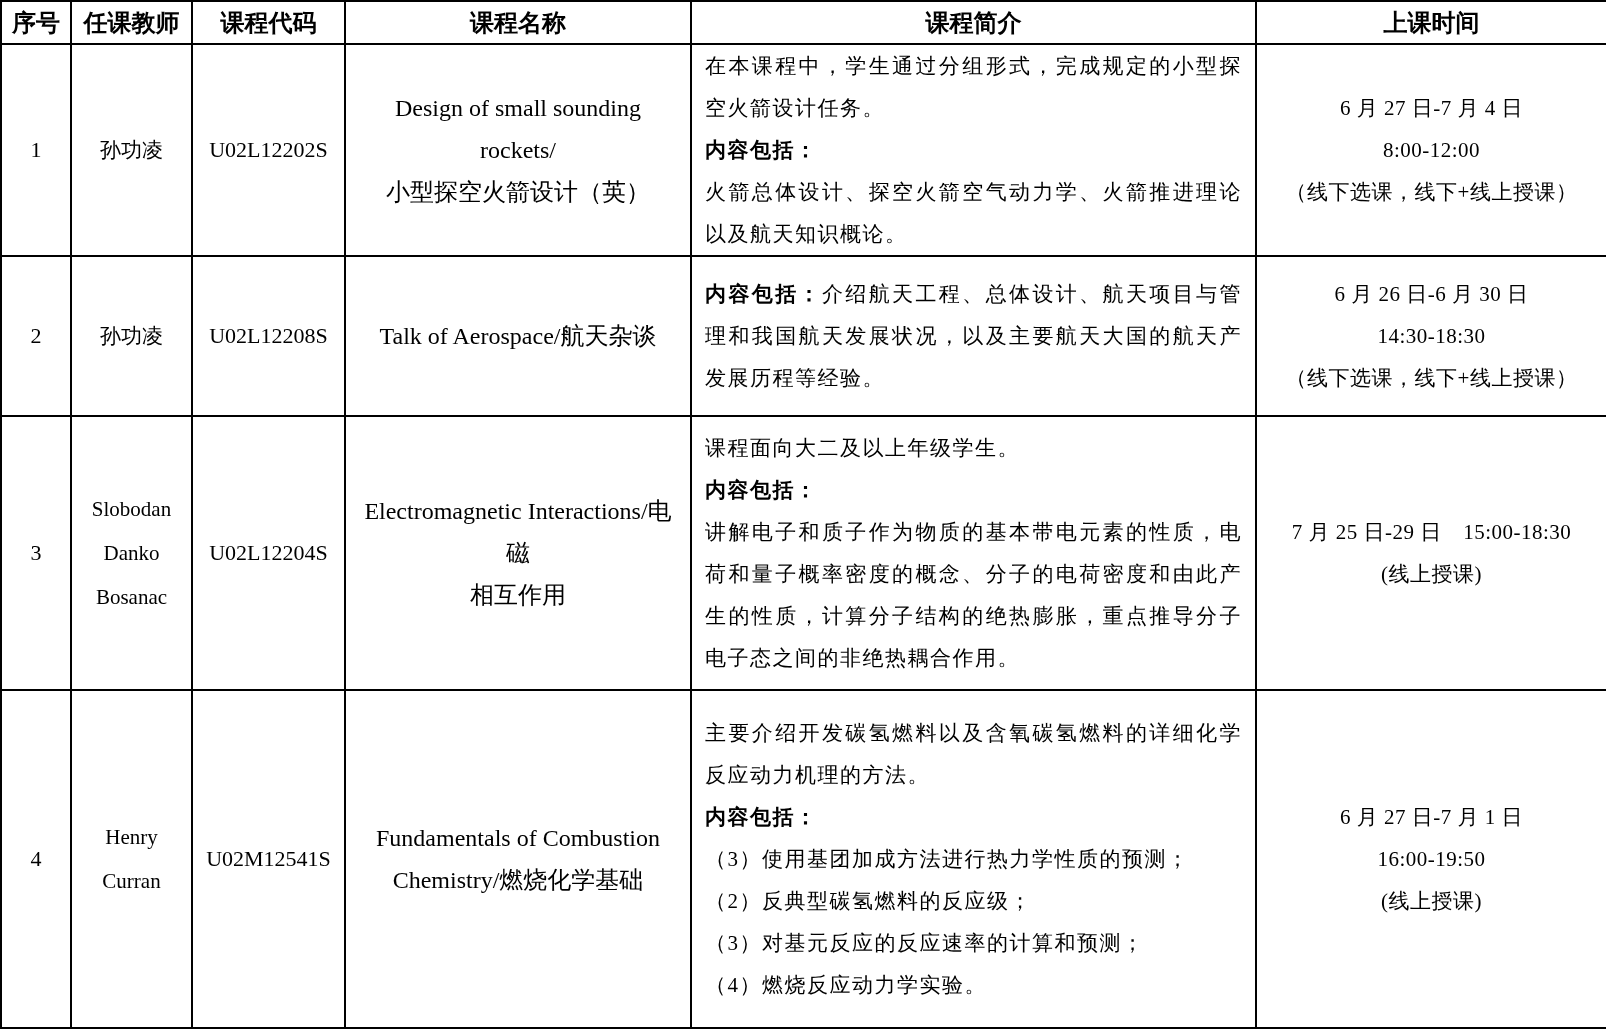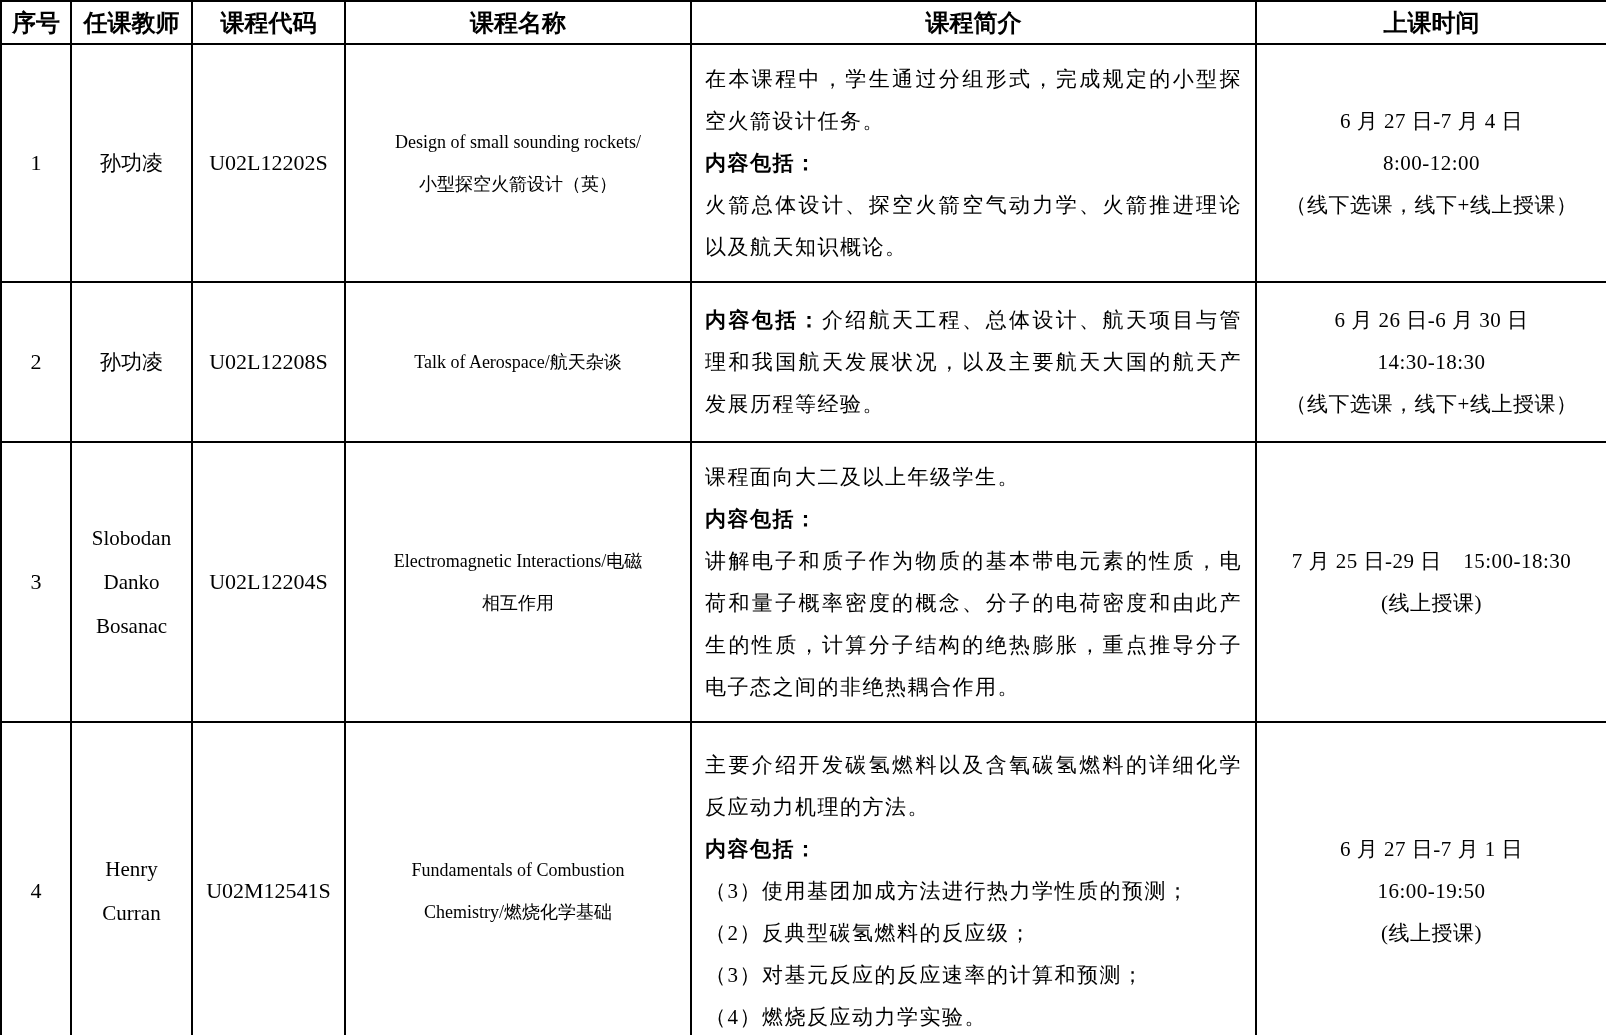--- a/index.html
+++ b/index.html
@@ -29,25 +29,25 @@
   }
   td{
     font-size:21px;
     line-height:42px;
   }
   td.c-no,td.c-teacher,td.c-code,td.c-name,td.c-time{
     text-align:center;
   }
   td.c-no,td.c-code{font-size:22px;}
   td.c-teacher{padding:12px 6px;line-height:44px;}
-  td.c-name{font-size:18px;padding:0 10px;}
+  td.c-name{font-size:24px;padding:0 10px;}
   td.c-name .name-line{display:block;}
   td.c-intro{
     text-align:justify;
-    padding:13px 13px;
+    padding:0 13px;
     letter-spacing:1.5px;
     margin-top:29px;
   }
   td.c-intro p{margin:0;}
   td.c-intro p.label{font-weight:bold;}
   td.c-intro b{font-weight:bold;}
   td.c-time{padding:16px 8px;letter-spacing:0.5px;}
   td.c-time .time-line{display:block;}
 </style>
 </head>

